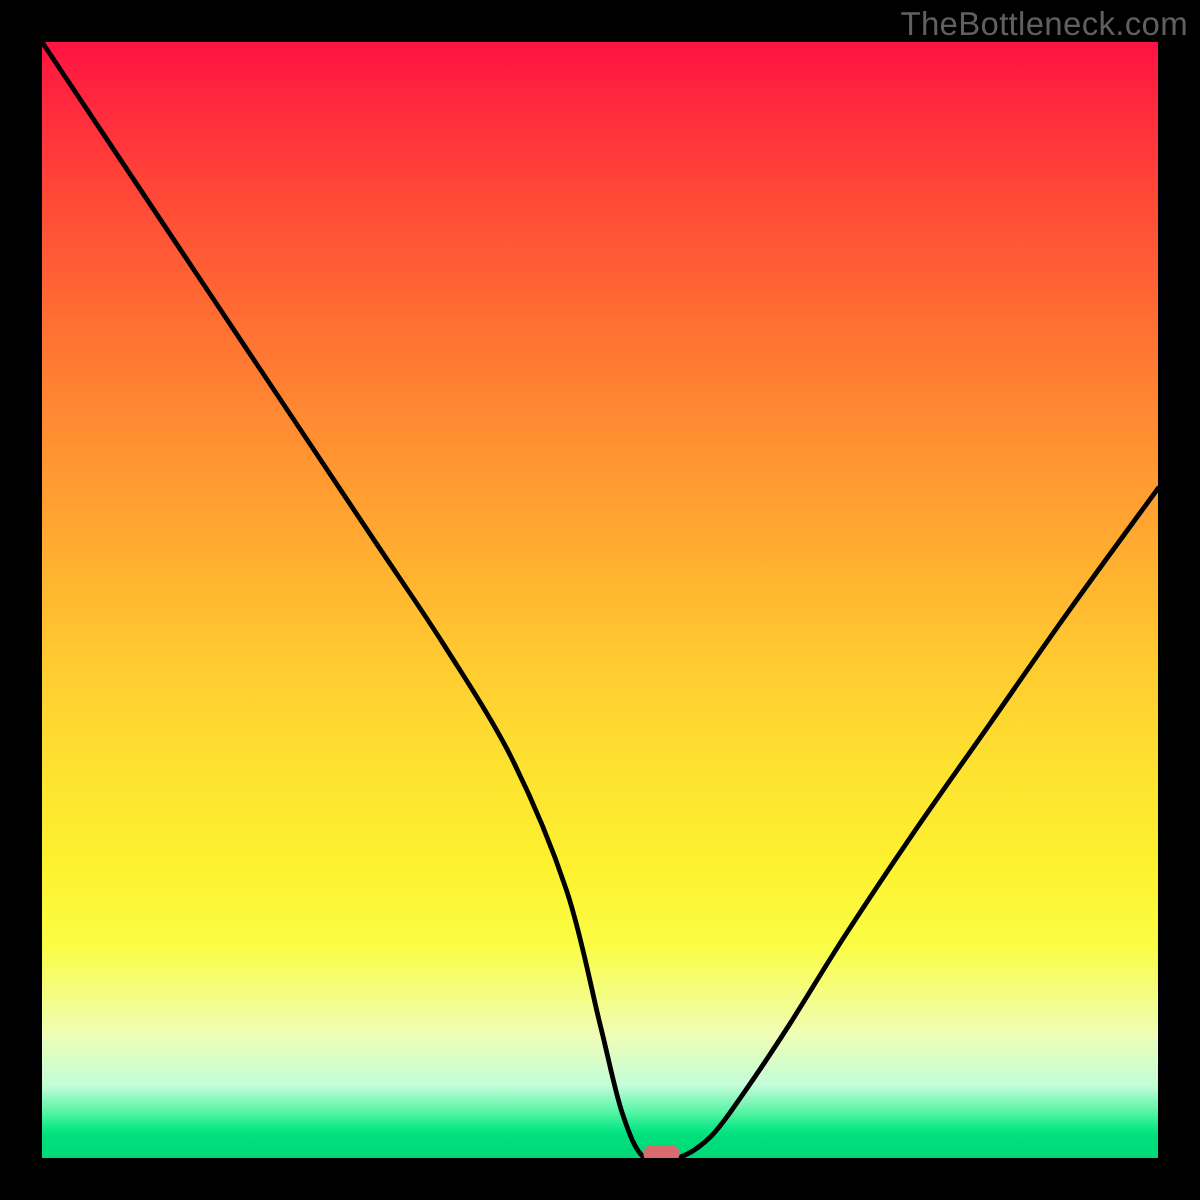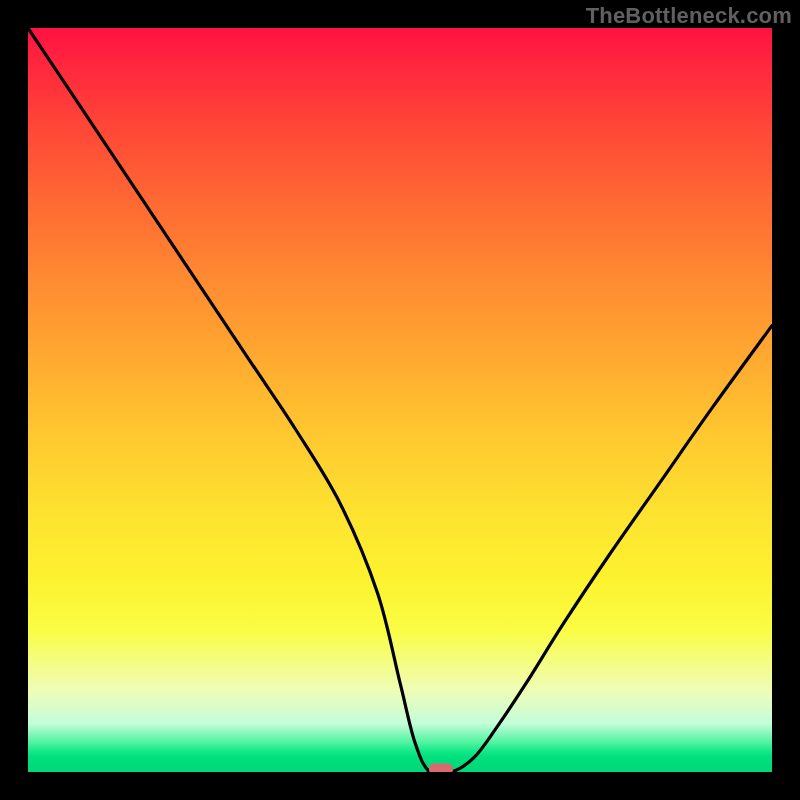--- a/index.html
+++ b/index.html
@@ -16,21 +16,21 @@
     width: 800px;
     height: 800px;
     background: #000;
   }
   .watermark {
     position: absolute;
     top: 3px;
     right: 8px;
     color: #606060;
     font-size: 22px;
-    font-weight: bold;
+    font-weight: normal;
     letter-spacing: 0.2px;
     z-index: 20;
     user-select: none;
   }
   .plot-area {
     position: absolute;
     left: 28px;
     top: 28px;
     width: 744px;
     height: 744px;

